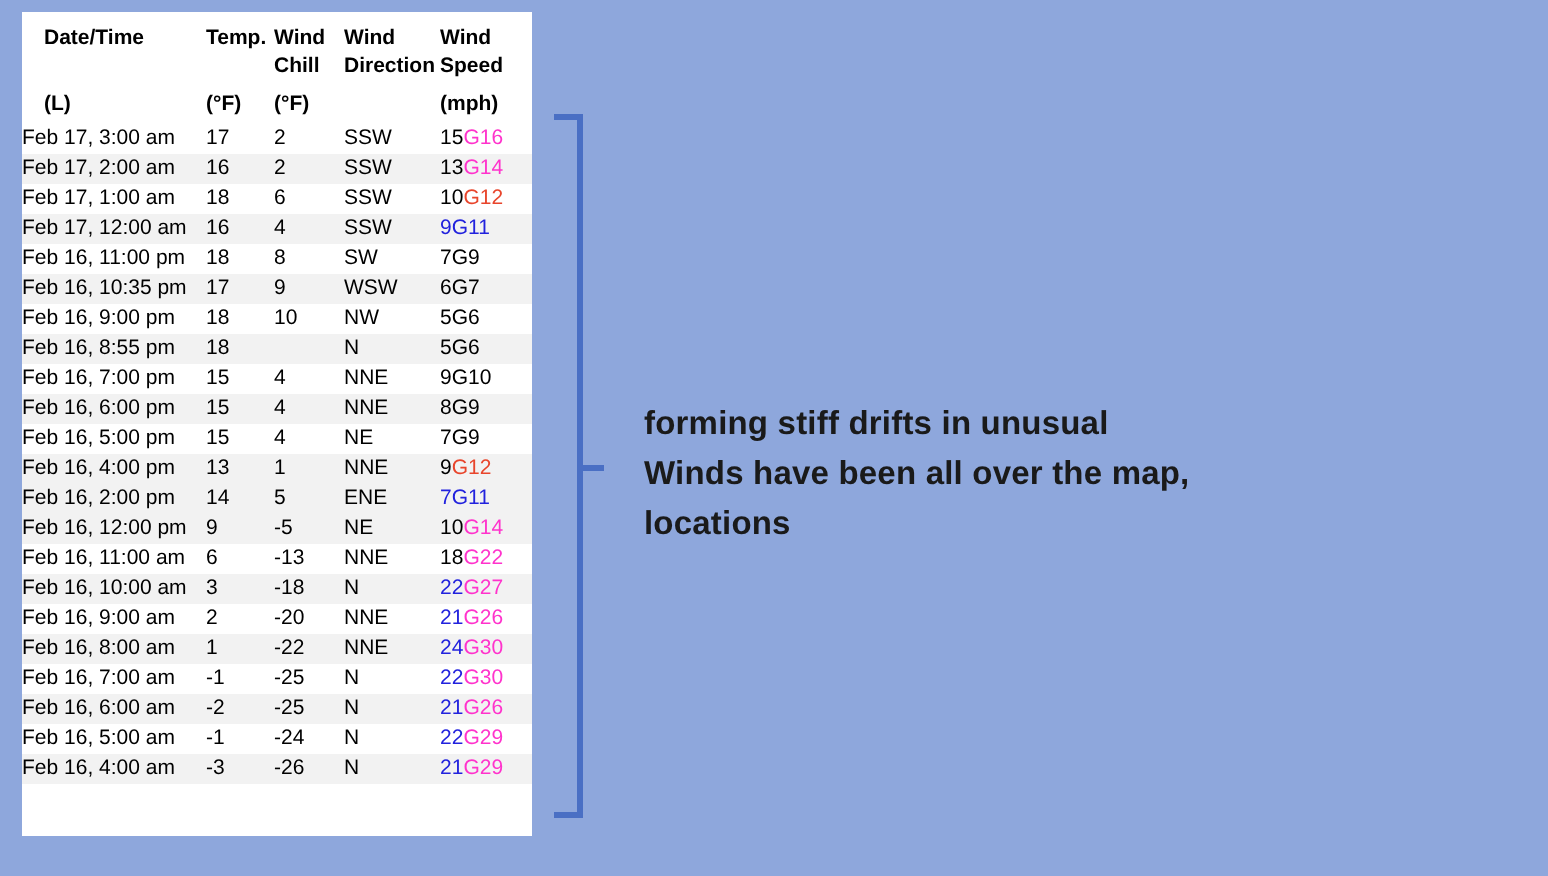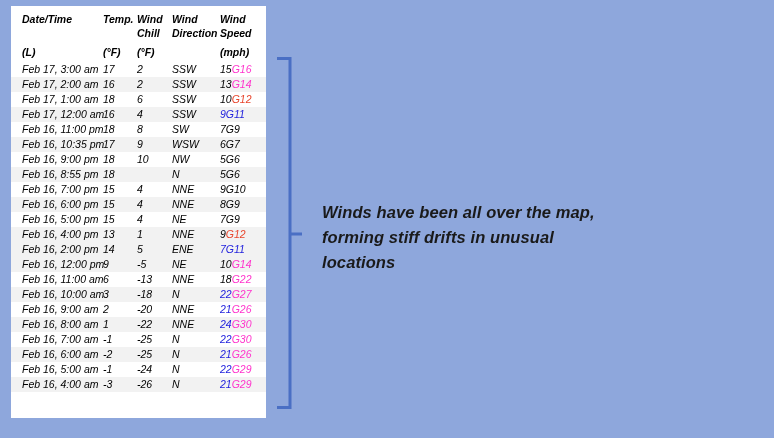--- a/index.html
+++ b/index.html
@@ -15,21 +15,20 @@
     position: relative;
   }
 
   
   #slide {
     position: absolute;
     left: 0; top: 0;
     width: 774px;
     height: 438px;
     background: #8ea7dc;
-    font-style: italic;
   }
 
   
   #obs-panel {
     position: absolute;
     left: 11px;
     top: 6px;
     width: 255px;
     height: 412px;
     background: #ffffff;
@@ -62,21 +61,21 @@
   thead tr.hdr-main th { padding-top: 7px; }
   thead tr.hdr-unit th { padding-top: 6px; padding-bottom: 2px; }
 
   table.obs td {
     padding: 0 2px 0 0;
     line-height: 15px;
     height: 15px;
     white-space: nowrap;
     vertical-align: middle;
   }
-  table.obs td.dt { padding-left: 11px; }
+  table.obs td.dt { }
   thead th.dt    { padding-left: 11px; }
 
   tbody tr.alt td { background: #f2f2f2; }
   tbody tr td     { background: #ffffff; }
   tbody tr.alt td { background: #f2f2f2; }
 
   .gust { }
 
   
   #bracket {
@@ -296,18 +295,18 @@
           </tr>
         </tbody>
     </table>
   </div>
 
   <svg id="bracket" viewBox="0 0 26 354" width="26" height="354">
     <path id="bracket-path" d="M 14 2.5 L 2.5 2.5 M 14 2.5 L 14 351.5 M 14 351.5 L 2.5 351.5 M 14 178 L 25 178" fill="none" stroke="#4a6fc4" stroke-width="3" stroke-linecap="square"></path>
   </svg>
 
   <div id="callout" style="color: rgb(26, 26, 26);">
+    <span class="line">forming stiff drifts in unusual</span>
     <span class="line">Winds have been all over the map,</span>
-    <span class="line">forming stiff drifts in unusual</span>
     <span class="line">locations</span>
   </div>
 
 </div>
 
 </body></html>

